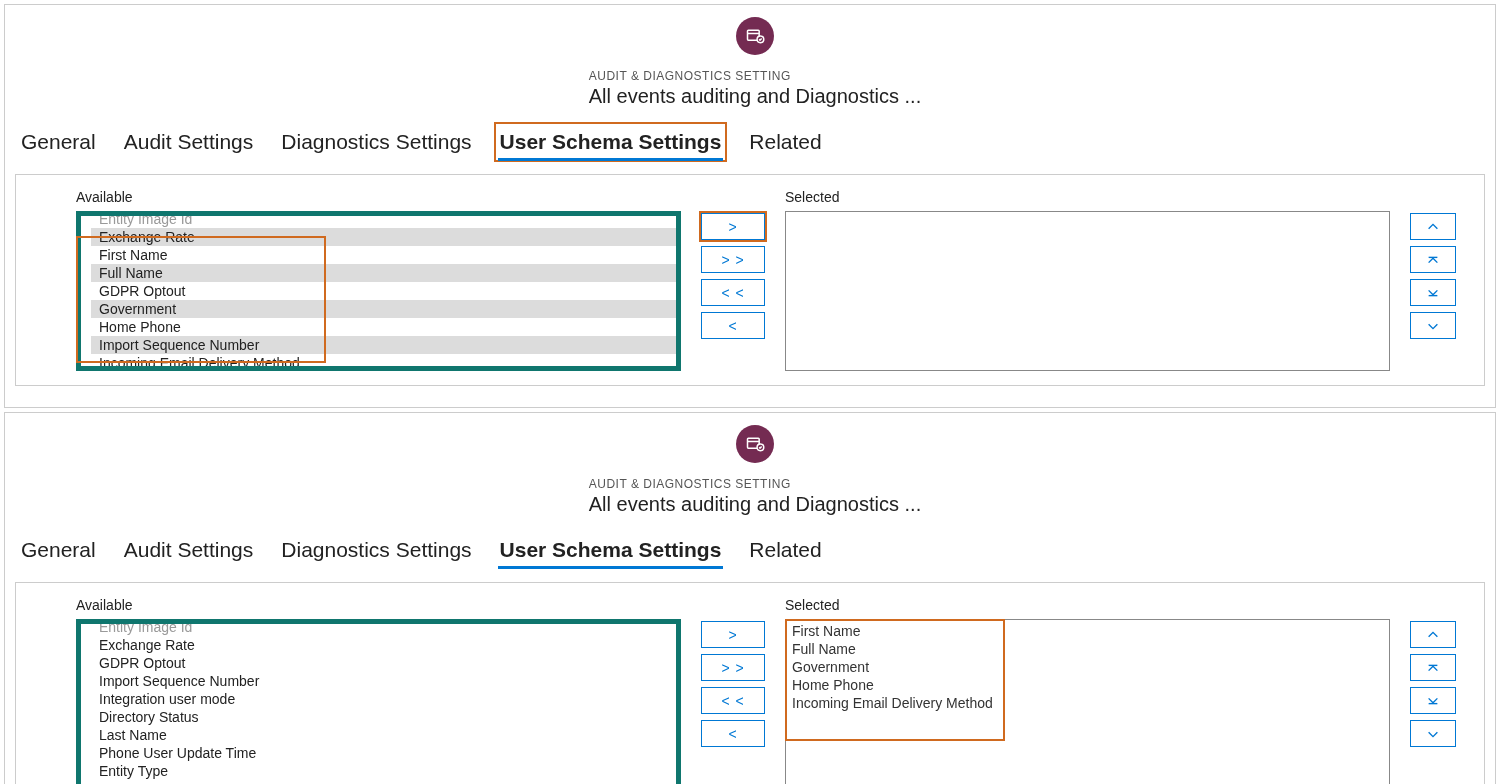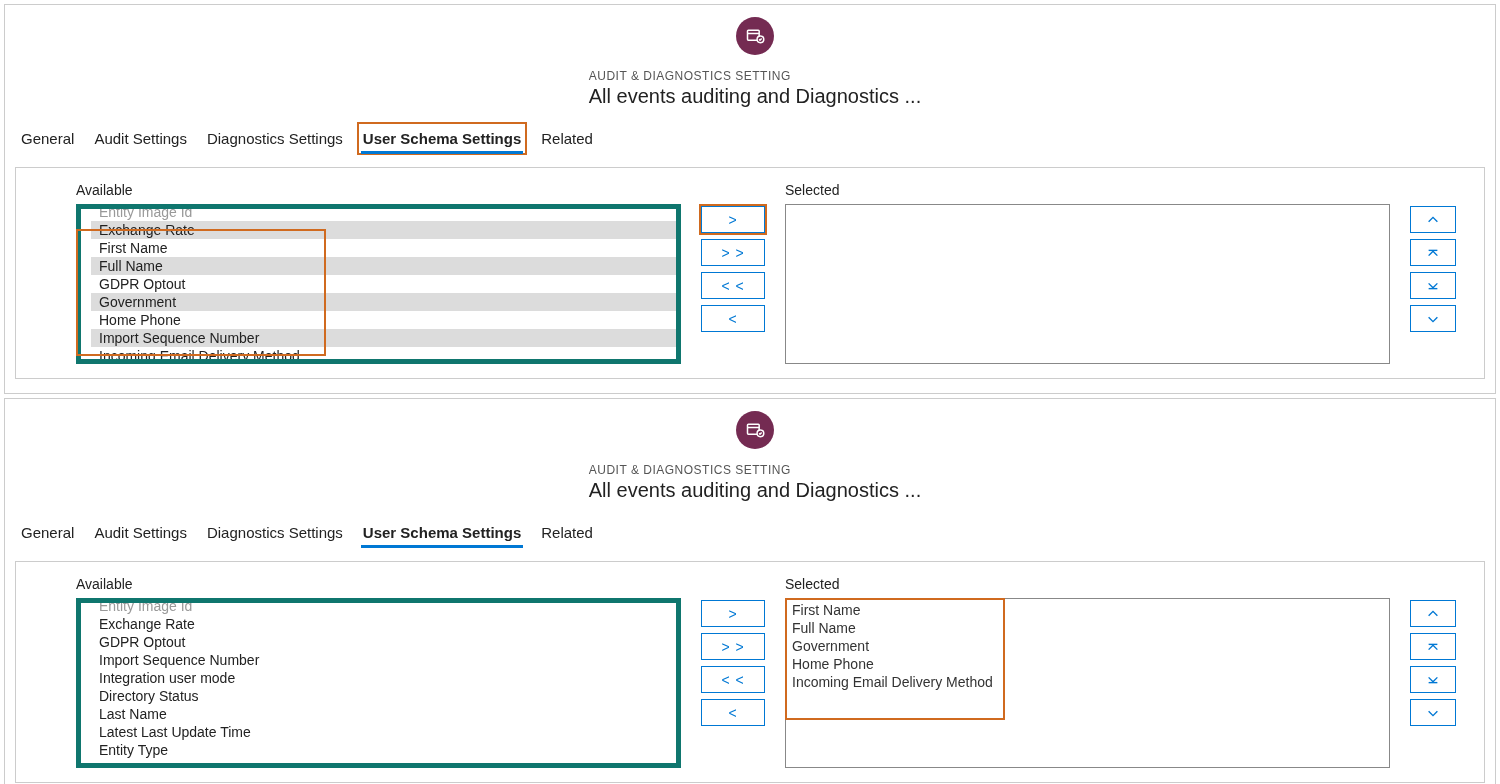--- a/index.html
+++ b/index.html
@@ -3,26 +3,26 @@
 <meta charset="utf-8">
 <style>
   * { box-sizing: border-box; margin: 0; padding: 0; }
   body { font-family: "Segoe UI", Arial, sans-serif; font-size: 14px; color: #333; background: #fff; }
   .panel { border: 1px solid #ccc; margin: 4px; background: #fff; padding-bottom: 10px; }
   .header { display: flex; align-items: center; padding: 12px 4px 8px 14px; gap: 14px; flex-direction: column; }
   .icon-circle { width: 38px; height: 38px; border-radius: 50%; background: #742b52; display: flex; align-items: center; justify-content: center; flex-shrink: 0; }
   .icon-circle svg { width: 20px; height: 20px; }
   .breadcrumb { font-size: 12px; letter-spacing: 0.5px; color: #555; text-transform: uppercase; }
   .title { font-size: 20px; color: #222; margin-top: 2px; }
-  .tabs { display: flex; gap: 16px; padding: 10px 14px 6px 14px; font-size: 15px; }
+  .tabs { display: flex; gap: 24px; padding: 10px 14px 6px 14px; font-size: 21px; }
   .tab { padding: 4px 2px; color: #222; position: relative; cursor: pointer; }
   .tab.active { font-weight: 600; }
   .tab.active::after { content: ""; position: absolute; left: 0; right: 0; bottom: -3px; height: 3px; background: #0078d4; }
   .tab.highlighted { outline: 2px solid #d06a1f; outline-offset: 2px; }
-  .content { margin: 10px 10px 4px 10px; border: 1px solid #ccc; padding: 14px 28px 14px 60px; display: flex; align-items: flex-start; gap: 20px; }
+  .content { margin: 10px 10px 11px 10px; border: 1px solid #ccc; padding: 14px 28px 14px 60px; display: flex; align-items: flex-start; gap: 20px; }
   .col-label { font-size: 14px; color: #222; margin-bottom: 6px; }
   .listbox-wrap { flex: 1; }
   .listbox { border: 5px solid #0f766e; height: 160px; overflow-y: scroll; background: #fff; padding-left: 10px; }
   .listbox.tall { height: 170px; }
   .list-item { padding: 0 8px; line-height: 18px; height: 18px; font-size: 14px; color: #222; }
   .listbox.striped .list-item { background: #fff; }
   .listbox.striped .list-item:nth-child(even) { background: #dcdcdc; }
   .btn-col { display: flex; flex-direction: column; gap: 6px; margin-top: 24px; }
   .btn { width: 64px; height: 27px; border: 1px solid #0078d4; background: #fff; color: #0078d4; font-size: 14px; display: flex; align-items: center; justify-content: center; cursor: pointer; letter-spacing: 1px; }
   .btn.highlighted { outline: 2px solid #d06a1f; }
@@ -151,21 +151,21 @@
     <div class="listbox-wrap">
       <div class="col-label">Available</div>
       <div class="listbox tall">
         <div class="list-item" style="margin-top:-6px;color:#999;">Entity Image Id</div>
         <div class="list-item">Exchange Rate</div>
         <div class="list-item">GDPR Optout</div>
         <div class="list-item">Import Sequence Number</div>
         <div class="list-item">Integration user mode</div>
         <div class="list-item">Directory Status</div>
         <div class="list-item">Last Name</div>
-        <div class="list-item">Latest Last Update Time</div>
+        <div class="list-item">Phone User Update Time</div>
         <div class="list-item">Entity Type</div>
       </div>
     </div>
 
     <div class="btn-col">
       <button class="btn">&gt;</button>
       <button class="btn">&gt; &gt;</button>
       <button class="btn">&lt; &lt;</button>
       <button class="btn">&lt;</button>
     </div>

